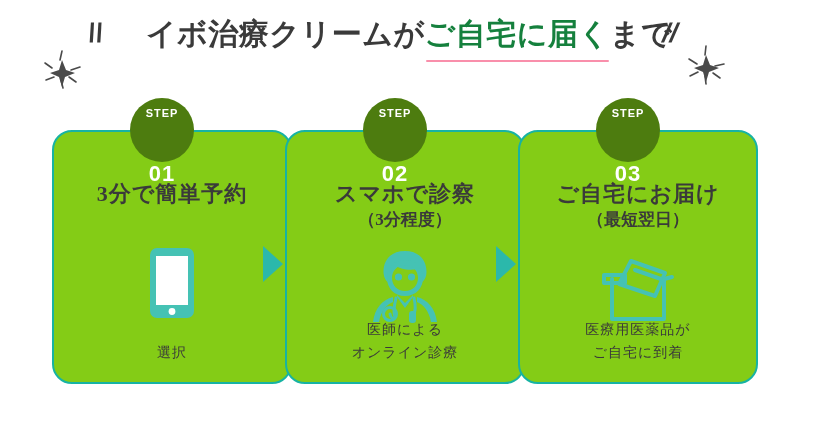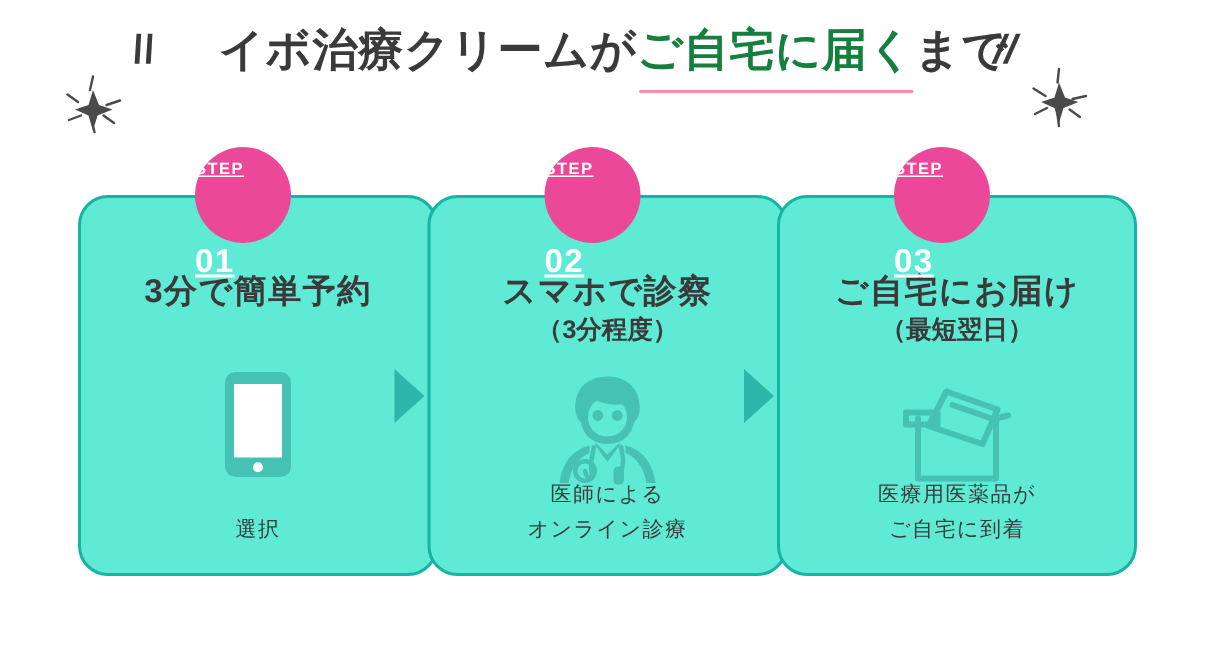--- a/index.html
+++ b/index.html
@@ -80,39 +80,40 @@
     height: 290px;
   }
 
   .step-card {
     position: absolute;
     top: 32px;
     width: 240px;
     height: 254px;
     border: 2px solid #17b3a3;
     border-radius: 20px;
-    background: #5eead4;
+    background: #84cc16;
     box-sizing: border-box;
+    font-family: Liberation Serif, serif;
   }
   .step-card.c1 { left: 0px; }
   .step-card.c2 { left: 233px; }
   .step-card.c3 { left: 466px; }
 
   .step-badge {
     position: absolute;
     top: 0px;
     width: 64px;
     height: 64px;
     border-radius: 50%;
-    background: #ec4899;
+    background: #4d7c0f;
     color: #ffffff;
+    text-align: center;
     z-index: 5;
     box-sizing: border-box;
     padding-top: 9px;
-    text-decoration: underline;
   }
   .step-badge.c1 { left: 78px; }
   .step-badge.c2 { left: 311px; }
   .step-badge.c3 { left: 544px; }
 
   .badge-word {
     font-size: 11px;
     font-weight: bold;
     letter-spacing: 1px;
     line-height: 12px;

